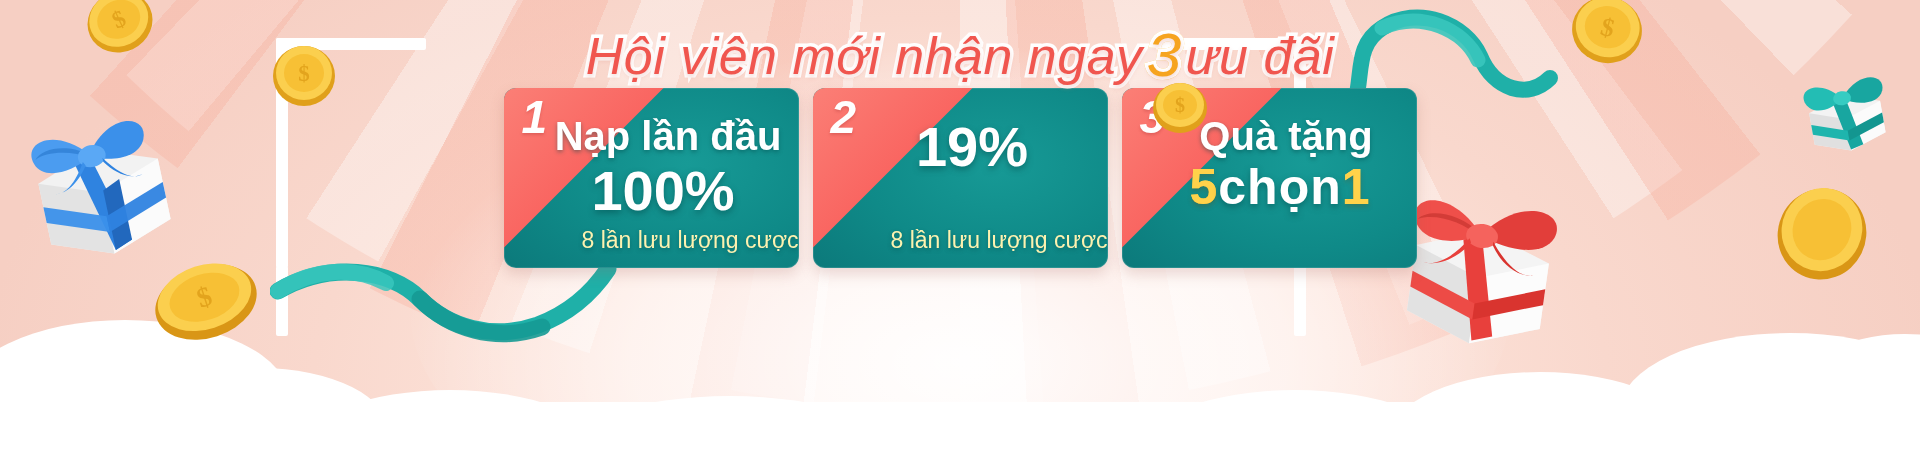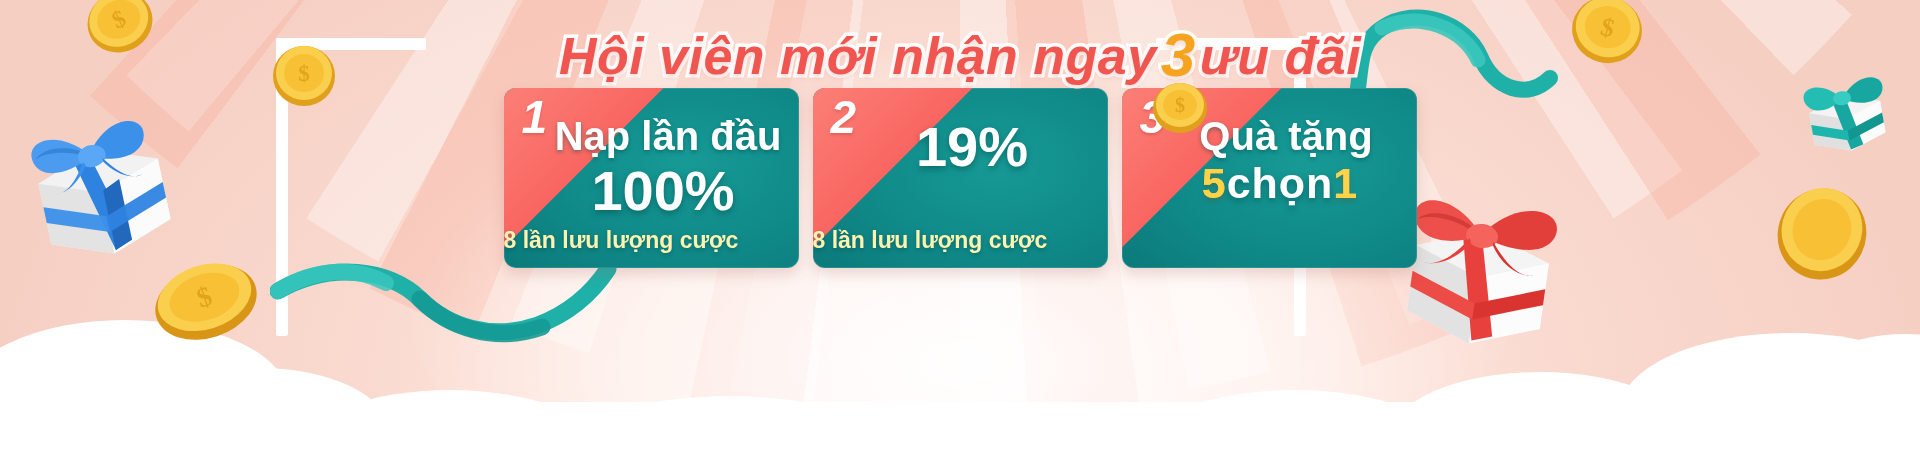--- a/index.html
+++ b/index.html
@@ -91,21 +91,21 @@
   .title-wrap {
     position: absolute;
     left: 0; right: 0; top: 16px;
     text-align: center;
     white-space: nowrap;
     z-index: 12;
   }
   .title-text {
     display: inline-block;
     font-size: 52px;
-    font-weight: bold;
+    font-weight: normal;
     font-style: italic;
     letter-spacing: .5px;
     color: #f0564f;
     -webkit-text-stroke: 7px #ffffff;
     paint-order: stroke fill;
     text-shadow: 0 3px 5px rgba(215,120,105,.30);
     line-height: 1.25;
   }
   .title-text .hl {
     color: #f6a41f;
@@ -179,36 +179,36 @@
     position: relative;
     z-index: 3;
     font-size: 56px;
     font-weight: bold;
     color: #ffffff;
     text-shadow: 0 3px 6px rgba(0,70,70,.5);
     line-height: 1.1;
     margin-top: 2px;
     margin-left: 24px;
   }
-  .card-value.gift { margin-left: 22px; font-size: 43px; letter-spacing: 1px; }
+  .card-value.gift { margin-left: 22px; font-size: 50px; letter-spacing: 1px; }
   .card-value .gold {
     color: #ffd24a;
     background: linear-gradient(180deg, #ffeba0 5%, #ffd043 50%, #f5a71b 100%);
     -webkit-background-clip: text;
     background-clip: text;
     text-shadow: 0 3px 5px rgba(120,60,0,.28);
   }
   .card-note {
     position: absolute;
     bottom: 14px;
     left: 0; right: 0;
-    text-align: left;
+    text-align: right;
     z-index: 3;
     font-size: 23px;
-    font-weight: bold;
+    font-weight: normal;
     color: #fdf2b0;
     text-shadow: 0 2px 4px rgba(0,70,70,.45);
   }
   .card-note:empty { display: none; }
 
   
   .deco { position: absolute; z-index: 6; }
 </style>
 </head>
 <body>

